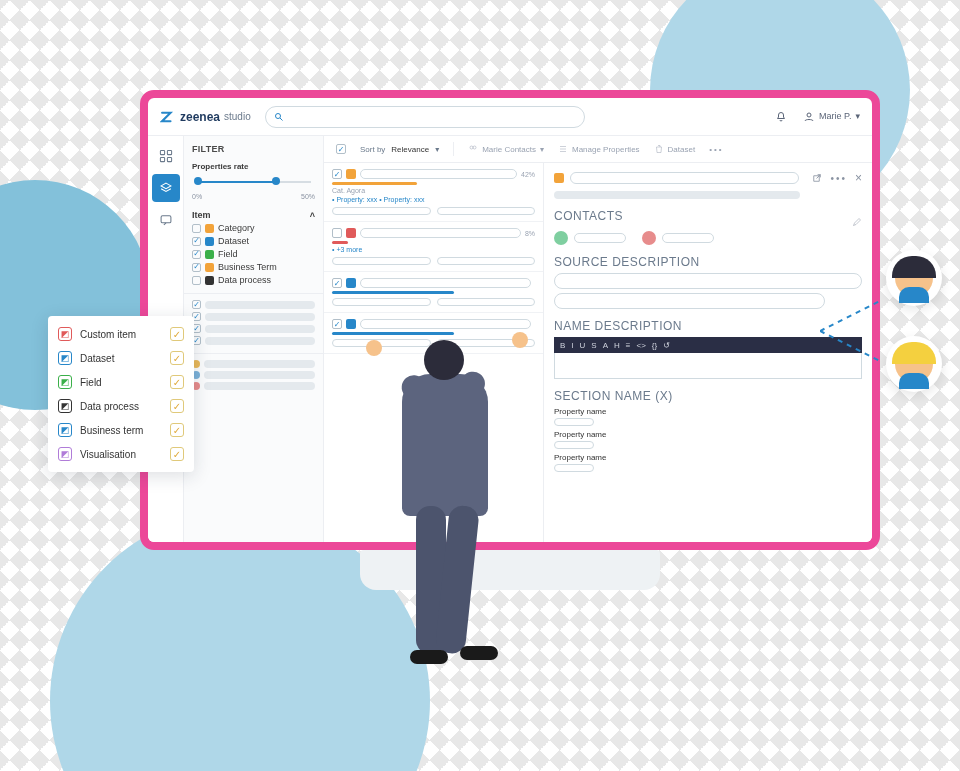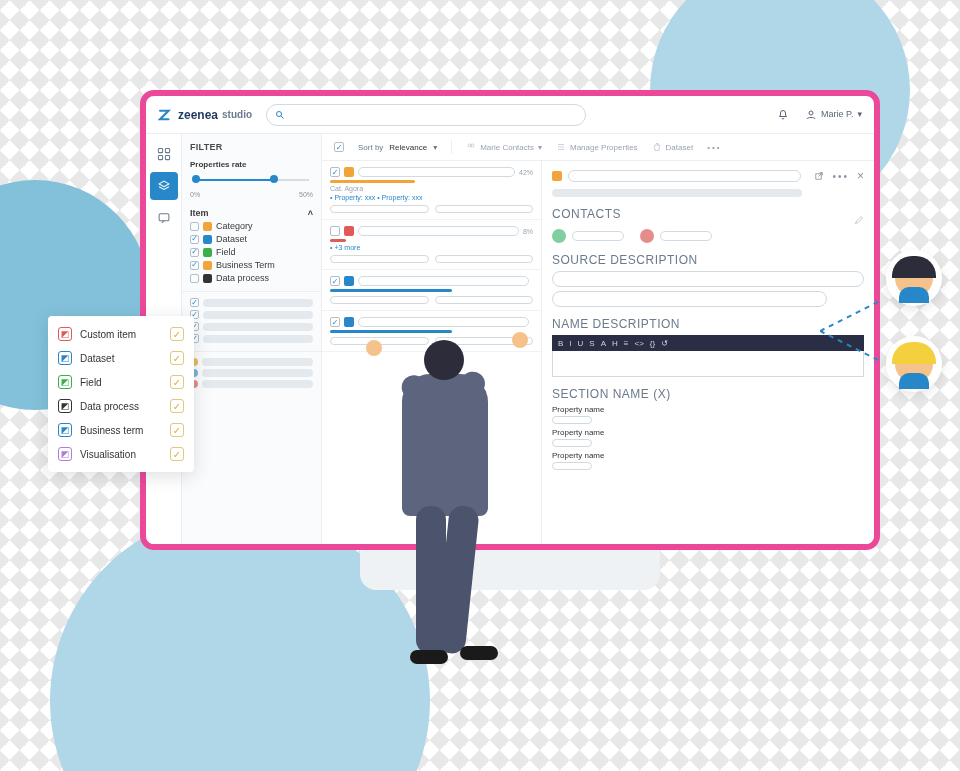--- a/index.html
+++ b/index.html
@@ -20,21 +20,21 @@
   .blob-l  { width: 230px; height: 230px; left: -80px; top: 180px; background: #83c1da; }
   .blob-bl { width: 380px; height: 380px; left: 50px; bottom: -120px; background: #afd7e8; }
 
   .monitor {
     position: absolute;
     left: 140px;
     top: 90px;
     width: 740px;
     height: 460px;
     background: #fff;
-    border: 6px solid #ec4899;
+    border: 8px solid #ec4899;
     border-radius: 14px;
     overflow: hidden;
     display: flex;
     flex-direction: column;
   }
   .monitor-stand {
     position: absolute;
     left: 360px;
     top: 550px;
     width: 300px;
@@ -46,21 +46,21 @@
   
   .app-header {
     height: 38px;
     display: flex;
     align-items: center;
     padding: 0 12px;
     border-bottom: 1px solid #eceef2;
     gap: 14px;
   }
   .logo { display: flex; align-items: center; gap: 6px; font-size: 12px; font-weight: 700; color: #1f3a5f; }
-  .logo-sub { font-weight: 700; color: #6b7a8c; margin-left: -2px; font-size: 10px; }
+  .logo-sub { font-weight: 400; color: #6b7a8c; margin-left: -2px; font-size: 10px; }
   .search-box {
     flex: 0 0 320px;
     height: 22px;
     border: 1px solid #d0dae0;
     border-radius: 12px;
     display: flex;
     align-items: center;
     padding: 0 8px;
     gap: 6px;
     background:#fff;

